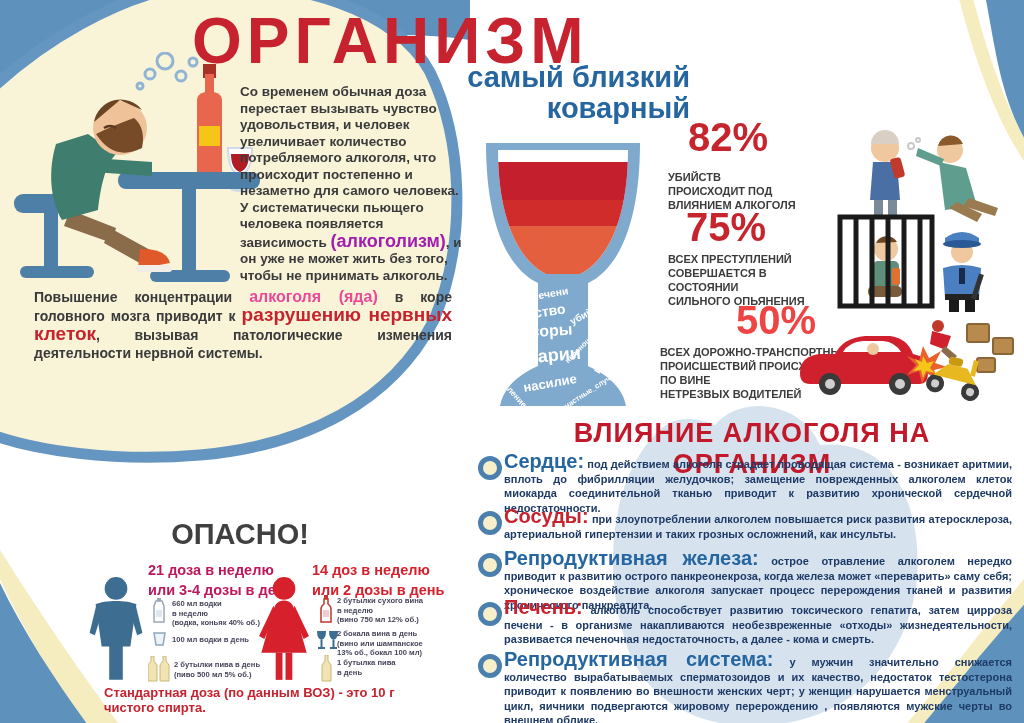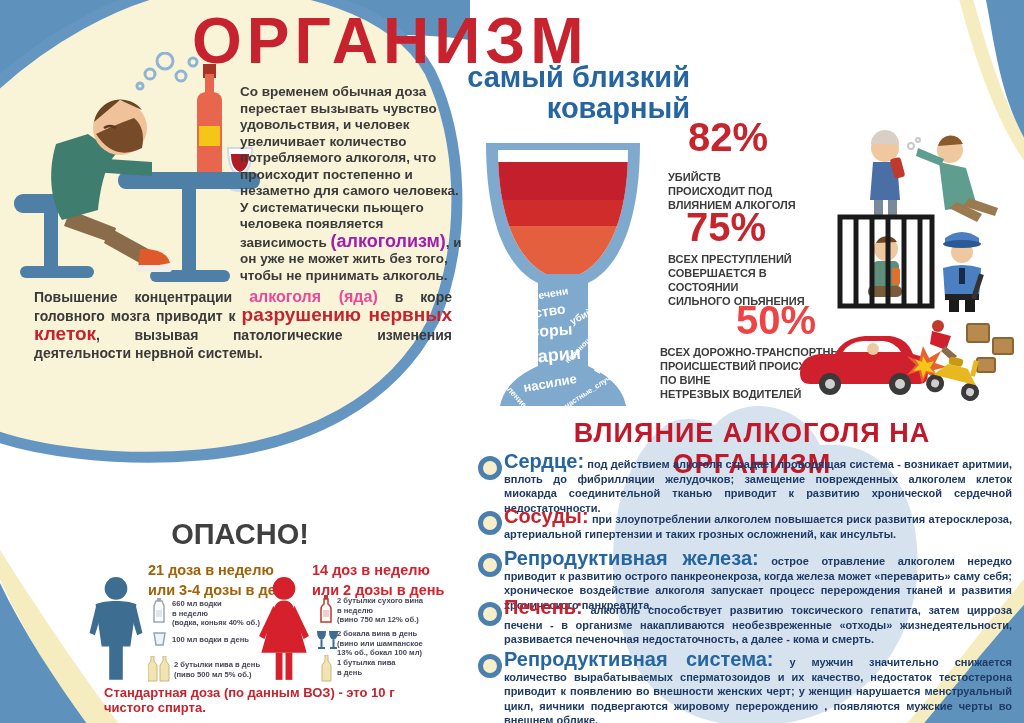--- a/index.html
+++ b/index.html
@@ -30,21 +30,21 @@
   .organ{position:absolute;left:478px;width:534px;}
   .bullet{position:absolute;left:0;top:2px;width:14px;height:14px;border-radius:50%;border:5px solid #4a7fae;background:#f7efc9;}
   .organ-body{margin-left:26px;font-size:11px;line-height:14.5px;font-weight:bold;color:#1e3a66;text-align:justify;}
   .organ-name{font-size:20px;}
   .organ-name.blue{color:#2565a0;}
   .organ-name.red{color:#c6232e;}
   
   .danger-p{left:22px;top:459px;width:432px;font-size:15px;line-height:17px;font-weight:bold;color:#3a3a3a;}
   .danger-red{color:#c6232e;font-size:19px;}
   .danger-heading{left:130px;top:518px;width:220px;text-align:center;font-size:29px;font-weight:bold;color:#404040;}
-  .dose-title-m{left:148px;top:560px;width:160px;font-size:14.5px;line-height:20px;font-weight:bold;color:#a16207;}
+  .dose-title-m{left:148px;top:560px;width:160px;font-size:14.5px;line-height:20px;font-weight:bold;color:#be185d;}
   .dose-title-f{left:312px;top:560px;width:160px;font-size:14.5px;line-height:20px;font-weight:bold;color:#d6202b;}
   .dose-item{position:absolute;font-size:7.6px;line-height:9.5px;font-weight:bold;color:#45455a;}
   .dose-icon{position:absolute;}
   .footnote{left:104px;top:685px;width:330px;font-size:13px;font-weight:bold;color:#c6232e;}
 </style>
 </head>
 <body>
 
 <div id="canvas">
 

